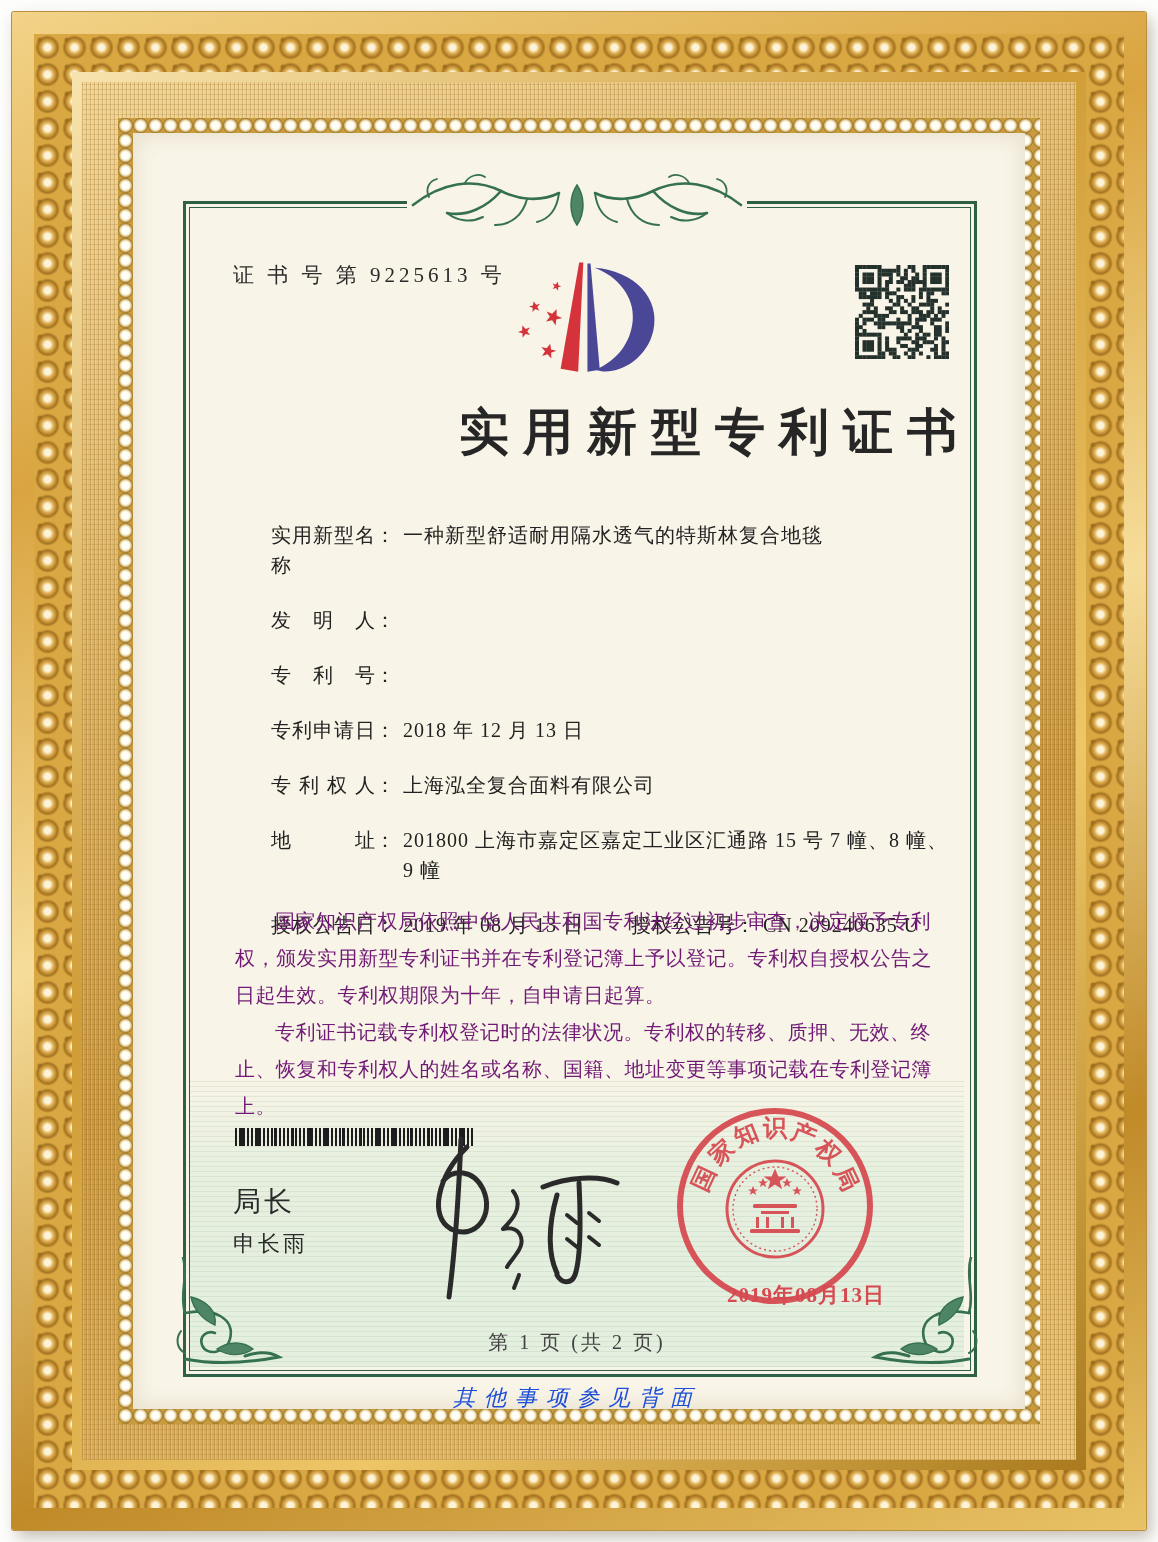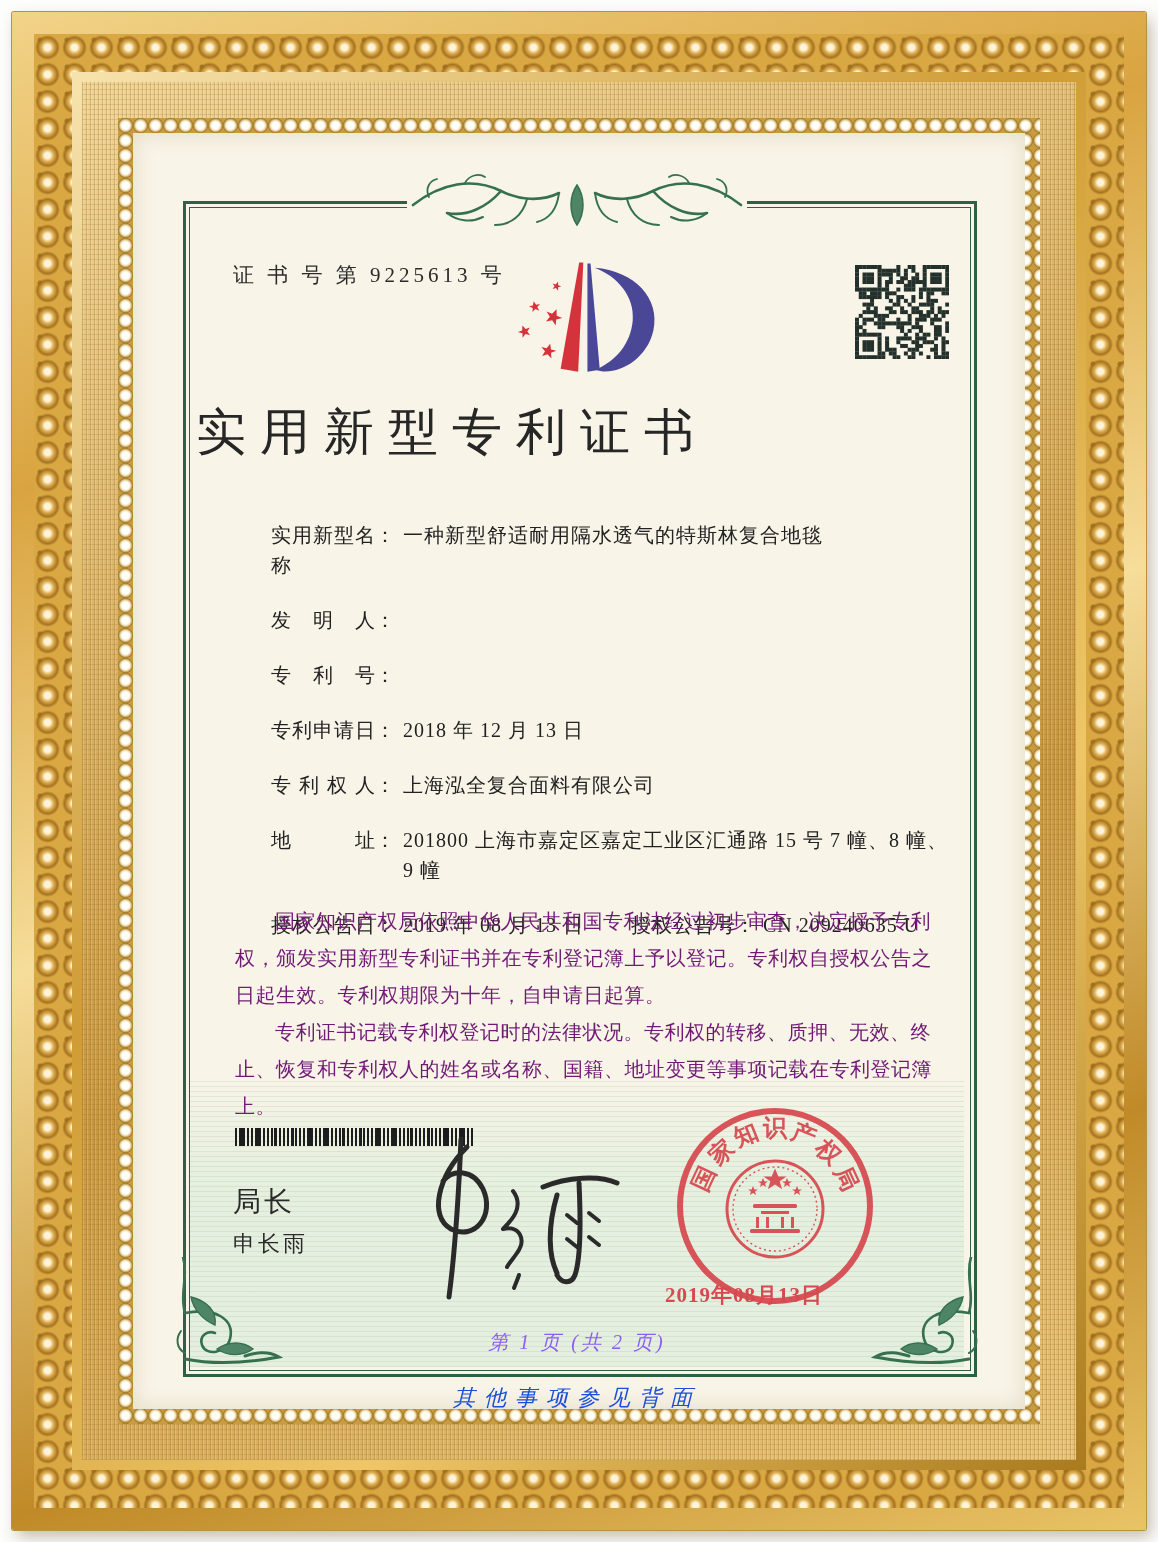--- a/index.html
+++ b/index.html
@@ -33,43 +33,43 @@
   #gborder .inner{position:absolute;inset:3px;border:1px solid #2d6047;}
   #watermark{left:57px;top:948px;width:774px;height:286px;z-index:1;
     background-image:
       repeating-linear-gradient(180deg,rgba(120,170,125,.16) 0 1px,rgba(0,0,0,0) 1px 5px),
       linear-gradient(180deg,rgba(228,239,223,0) 0,rgba(226,238,221,.75) 90px,#e4efdf 210px);}
   #top-ornament{left:274px;top:26px;width:340px;height:86px;background:#f8f4e7;z-index:2;}
   .corner-orn{width:112px;height:116px;z-index:3;}
   #cert-no{left:100px;top:128px;font-size:21px;letter-spacing:4px;color:#2b2b2b;z-index:2;}
   #logo{left:372px;top:120px;width:170px;height:150px;z-index:2;}
   #qr{left:722px;top:132px;width:94px;height:94px;z-index:2;}
-  #doc-title{left:50px;top:266px;width:788px;text-align:left;
-    font-size:50px;font-weight:400;letter-spacing:14px;color:#262626;z-index:2;padding-left:13px;}
+  #doc-title{left:50px;top:266px;width:788px;text-align:right;
+    font-size:50px;font-weight:700;letter-spacing:14px;color:#262626;z-index:2;}
   #fields{left:102px;top:387px;width:716px;z-index:2;color:#222;}
   .frow{display:flex;line-height:30px;margin-bottom:25px;font-size:20px;position:relative;margin-left:36px;}
   .lab{display:inline-block;width:104px;text-align:justify;text-align-last:justify;flex:0 0 104px;}
   .colon{flex:0 0 auto;}
   .val{margin-left:8px;letter-spacing:1px;flex:1;}
   .frow .half2{position:absolute;left:360px;top:0;display:flex;}
   #paras{left:102px;top:770px;width:710px;font-size:20px;line-height:37px;
     color:#701a75;z-index:2;}
   #paras p{margin:0;text-indent:2em;letter-spacing:.5px;}
   #barcode{left:102px;top:995px;width:240px;height:18px;z-index:2;
     background-image:
       repeating-linear-gradient(90deg,#1d1d1d 0 2px,rgba(0,0,0,0) 2px 4px),
       repeating-linear-gradient(90deg,rgba(0,0,0,0) 0 5px,#1d1d1d 5px 8px,rgba(0,0,0,0) 8px 17px);}
   #post-label{left:100px;top:1050px;font-size:28px;letter-spacing:3px;color:#2b2b2b;z-index:2;}
   #post-name{left:100px;top:1096px;font-size:22px;letter-spacing:3px;color:#2b2b2b;z-index:2;}
   #sig{left:238px;top:998px;width:262px;height:178px;z-index:2;}
   #seal{left:532px;top:963px;width:220px;height:220px;z-index:2;opacity:.93;}
-  #seal-date{left:532px;top:1148px;width:220px;text-align:left;font-size:21px;
+  #seal-date{left:532px;top:1148px;width:220px;text-align:right;font-size:21px;
     font-weight:700;color:#d6494f;letter-spacing:1px;z-index:3;}
   #page-info{left:50px;top:1196px;width:788px;text-align:center;font-size:20px;
-    letter-spacing:3px;color:#8b5cf6;z-index:2;font-style:italic;}
+    letter-spacing:3px;color:#404040;z-index:2;}
   #back-note{left:50px;top:1250px;width:788px;text-align:center;font-size:22px;
     font-style:italic;letter-spacing:9px;color:#1d4ed8;z-index:2;}
 </style>
 </head>
 <body>
 
 <div class="abs" id="f-outer">
  <div class="abs" id="f-carved">
   <div class="abs" id="f-strip">
    <div class="abs" id="f-flat">

